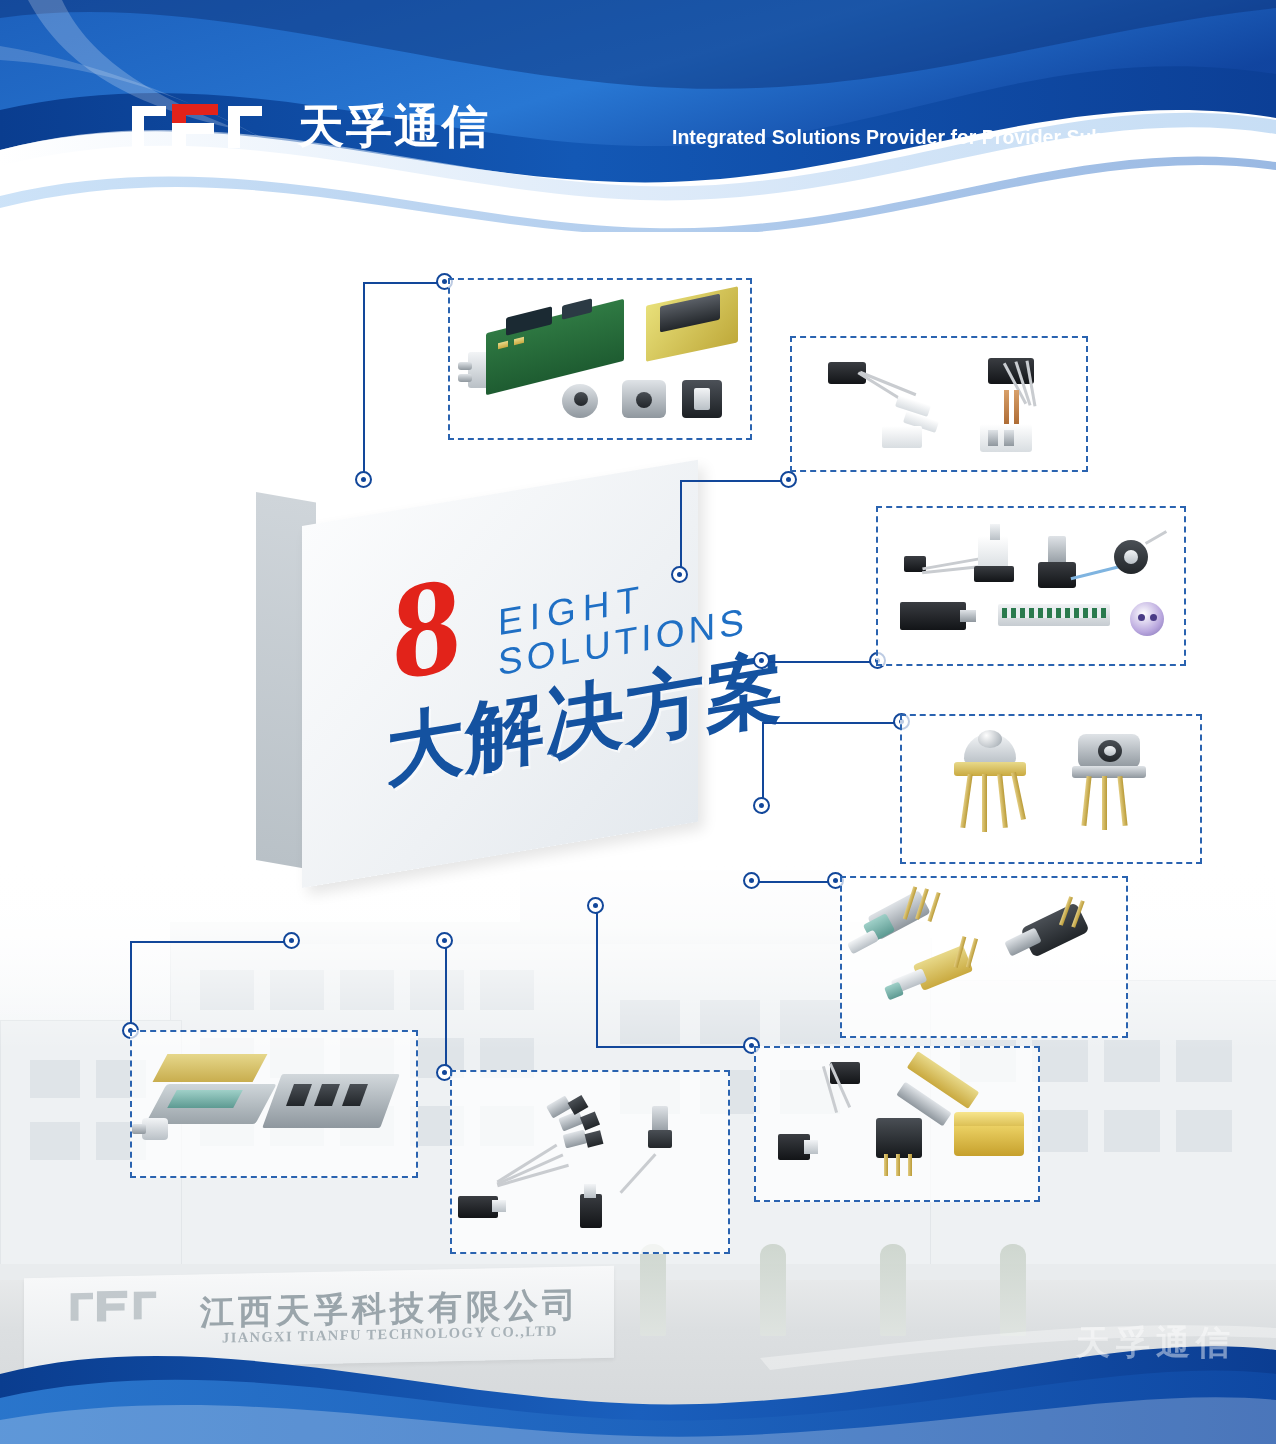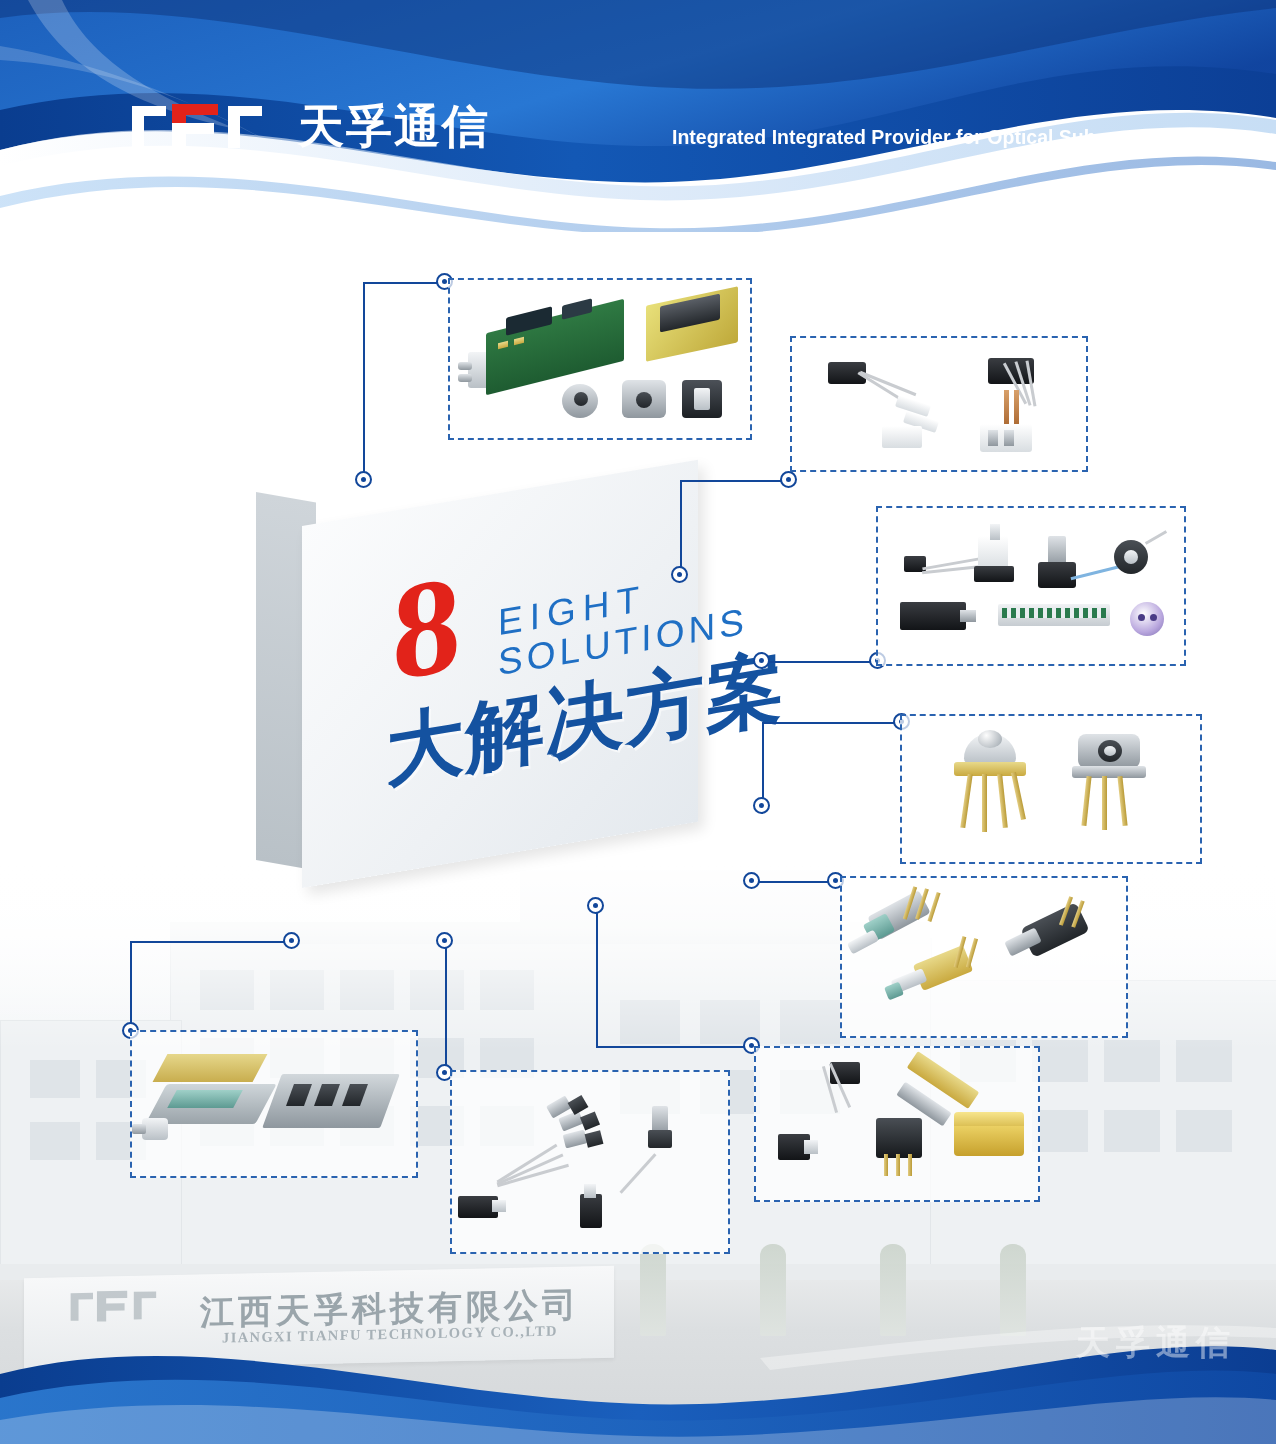--- a/index.html
+++ b/index.html
@@ -130,21 +130,21 @@
       <path d="M4,6 h12 v42 h-12 z" fill="#ffffff"></path>
       <path d="M4,6 h34 v10 h-22 v32 h-12 z" fill="#ffffff"></path>
       <path d="M44,4 h46 v11 h-32 v8 h28 v11 h-28 v16 h-14 z" fill="#ffffff"></path>
       <path d="M44,4 h46 v11 h-32 v8 h-14 z" fill="#e2231a"></path>
       <path d="M100,6 h12 v42 h-12 z" fill="#ffffff"></path>
       <path d="M100,6 h34 v10 h-22 v32 h-12 z" fill="#ffffff"></path>
       <path d="M112,16 h22 v10 h-22 z" fill="#e2231a" opacity="0"></path>
     </svg>
     <div class="logo-cn">天孚通信</div>
   </div>
-  <div class="tagline">Integrated Integrated Provider for Optical Sub-assembly</div>
+  <div class="tagline">Integrated Solutions Provider for Provider Sub-assembly</div>
 
   <div class="photo">
     <div class="photo-sky"></div>
 
     <div class="bld" style="left:170px;top:78px;width:760px;height:330px;"></div>
     <div class="bld2" style="left:170px;top:62px;width:760px;height:22px;"></div>
     <div class="bld2" style="left:520px;top:10px;width:330px;height:60px;"></div>
     <div class="bld" style="left:0px;top:160px;width:180px;height:250px;"></div>
     <div class="bld" style="left:930px;top:120px;width:346px;height:290px;"></div>
 

